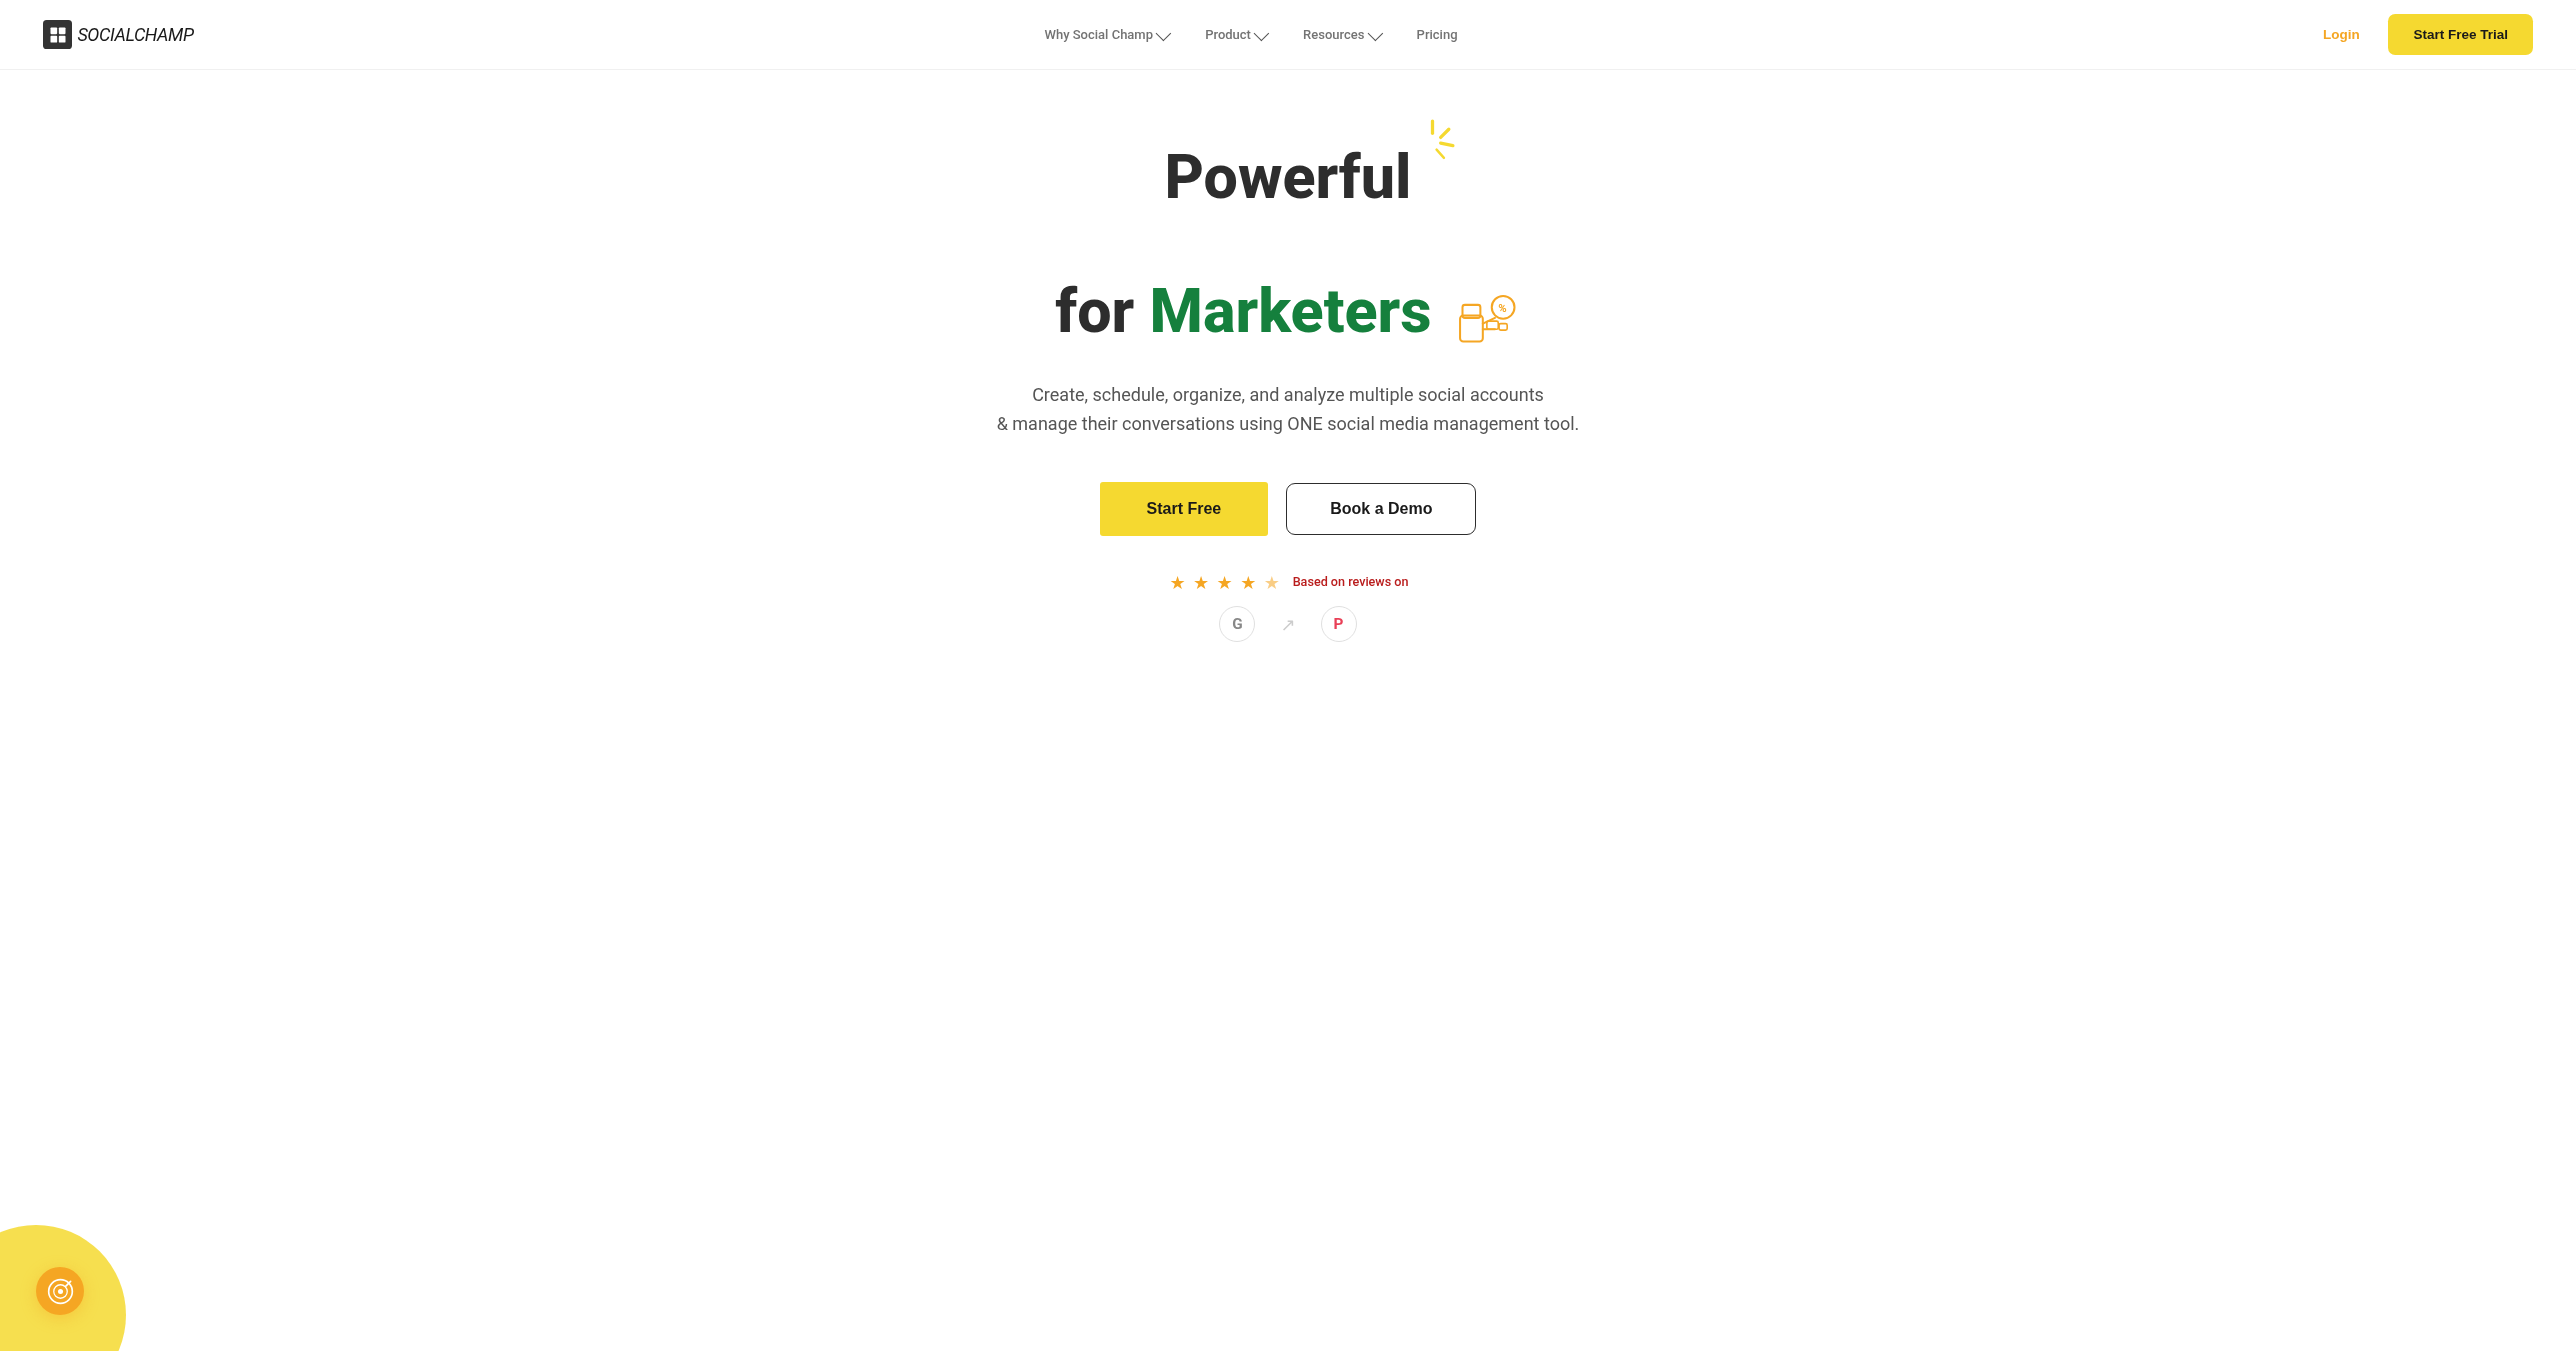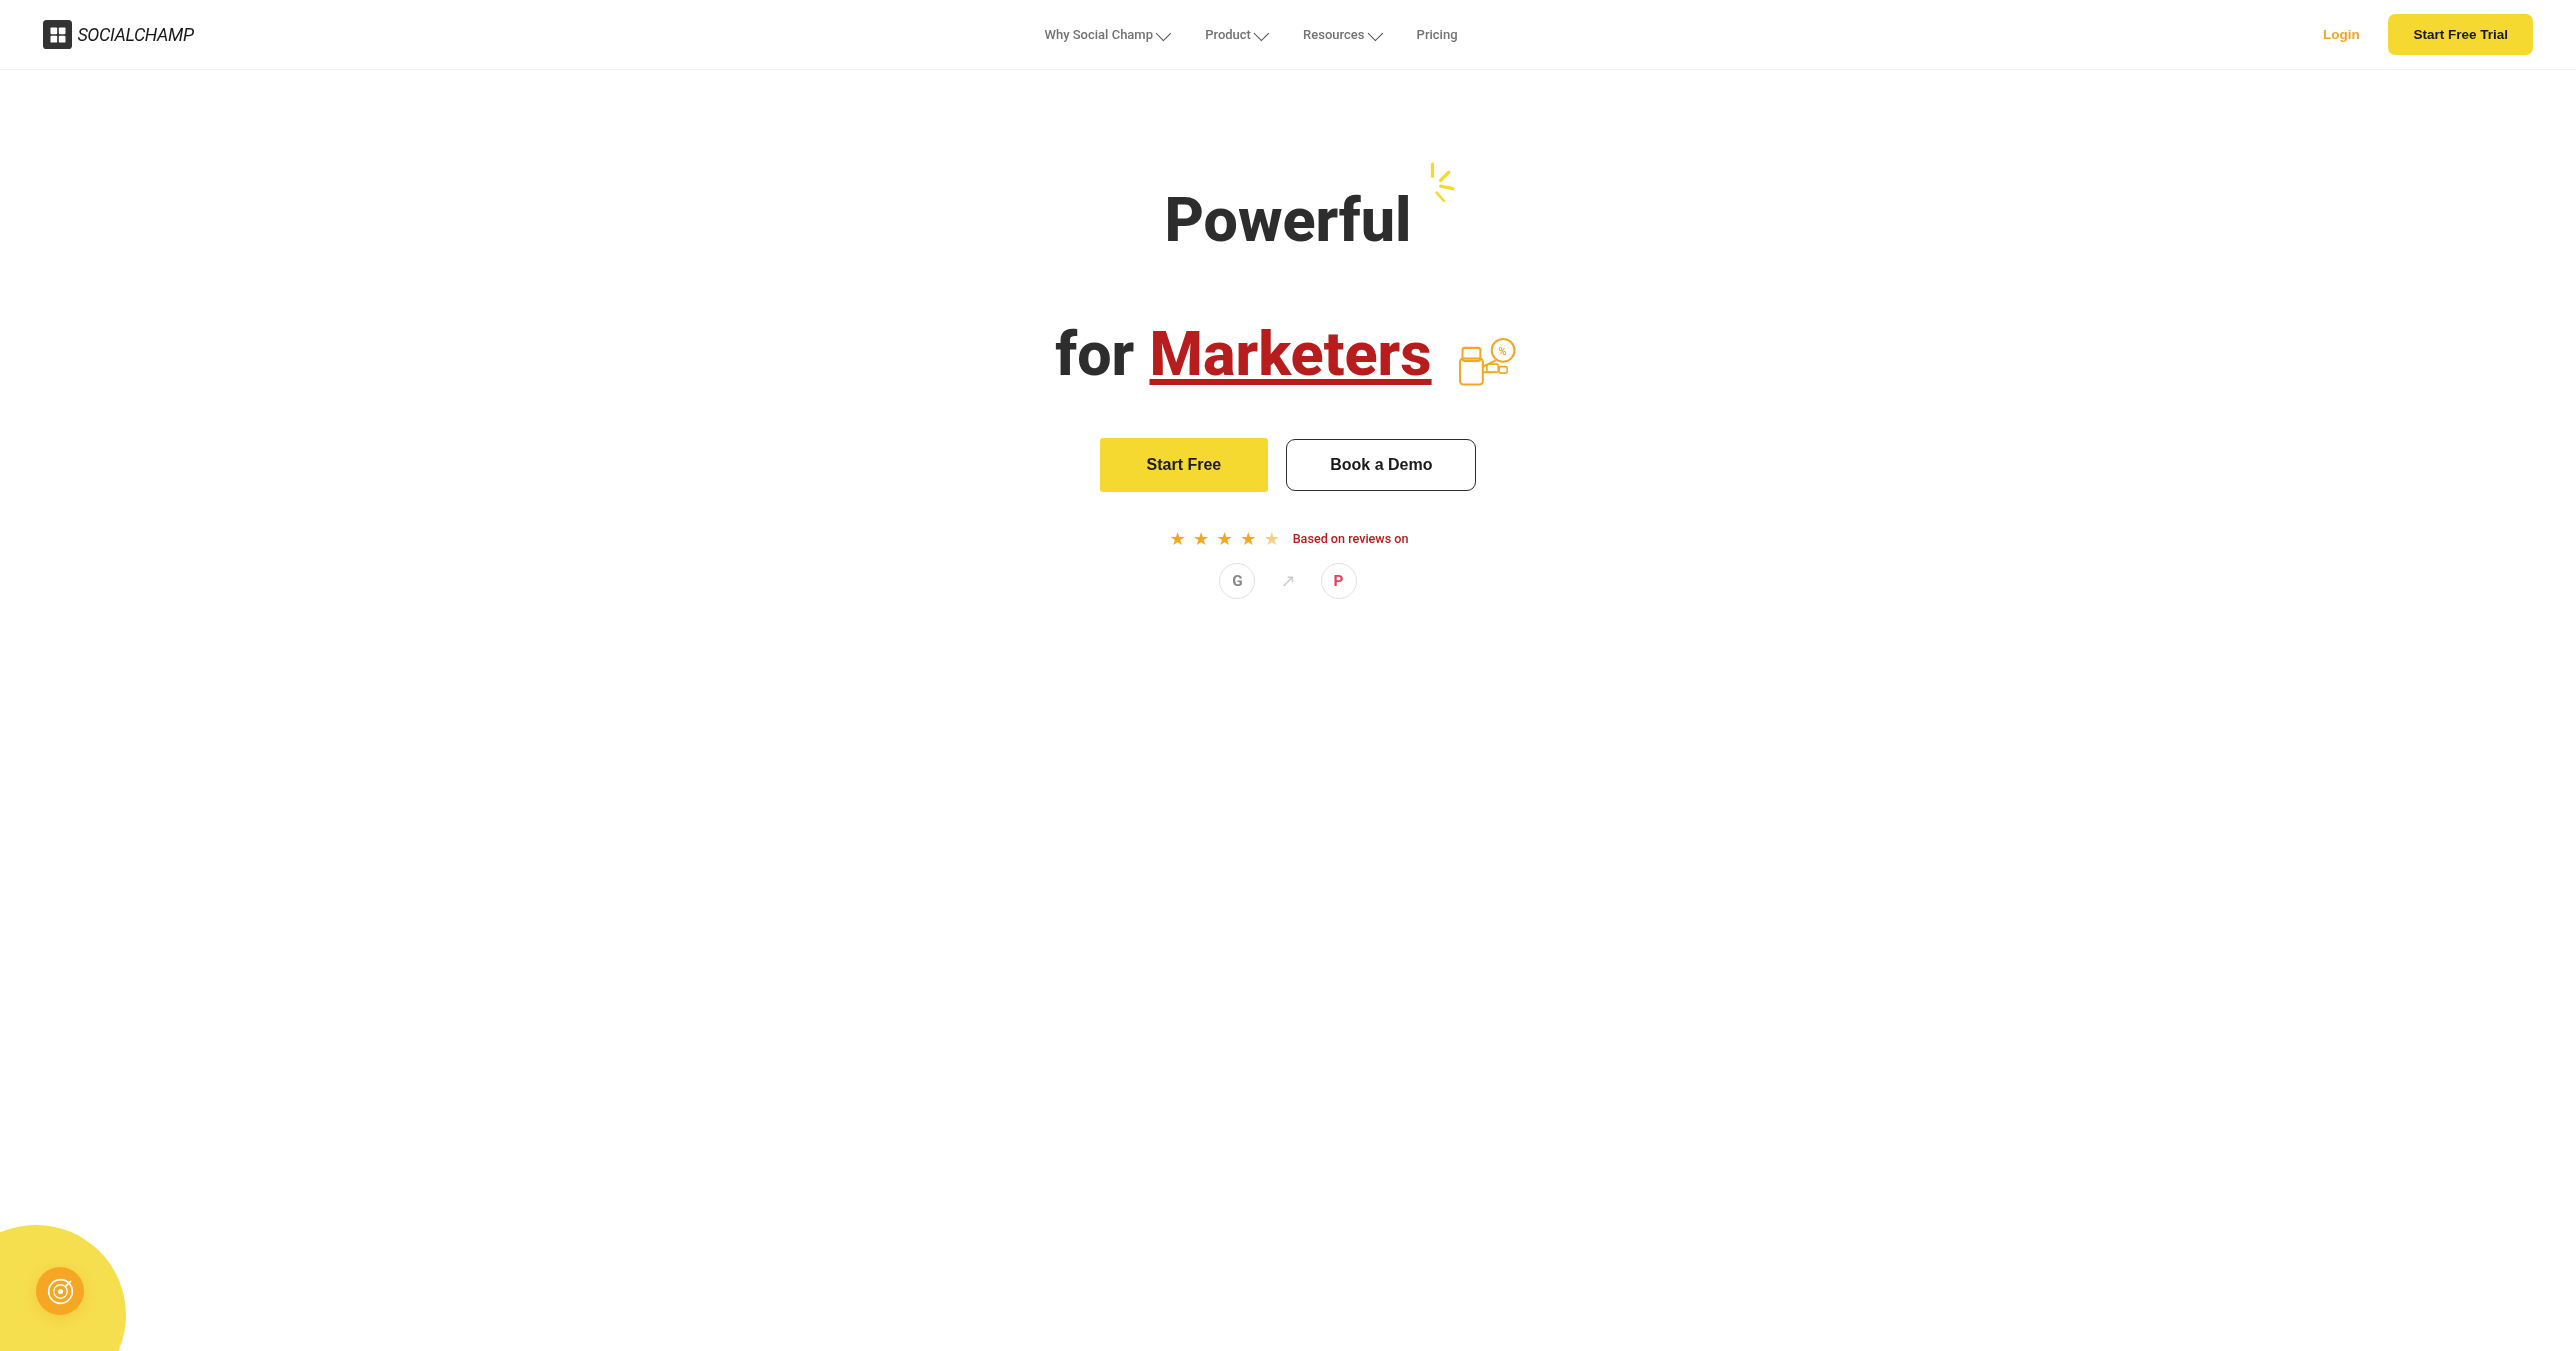--- a/index.html
+++ b/index.html
@@ -151,23 +151,22 @@
     }
     .spark-icon {
       position: absolute;
       top: -27px;
       right: -45px;
       width: 49px;
       height: 49px;
     }
 
     .marketers-word {
-      color: #b91c1c;
+      color: #15803d;
       font-weight: 800;
-      text-decoration: underline;
     }
 
     .hero-subtitle {
       margin-top: 29px;
       font-size: 18px;
       color: #555;
       line-height: 1.6;
       max-width: 610px;
     }
 
@@ -368,20 +367,24 @@
         <line x1="33" y1="52" x2="48" y2="52" stroke="#f5a623" stroke-width="2.5" stroke-linecap="round"></line>
         <circle cx="58" cy="25" r="14" stroke="#f5a623" stroke-width="2.5" fill="none"></circle>
         <text x="52" y="31" font-size="14" fill="#f5a623" font-weight="700">%</text>
 
         <rect x="38" y="42" width="14" height="10" rx="2" stroke="#f5a623" stroke-width="2" fill="none"></rect>
         <rect x="53" y="45" width="10" height="8" rx="2" stroke="#f5a623" stroke-width="2" fill="none"></rect>
       </svg>
     </span>
   </h1>
 
+  <p class="hero-subtitle">
+    <span>Create, schedule, organize, and analyze multiple social accounts</span><br>
+    <span>&amp; manage their conversations using ONE social media management tool.</span>
+  </p>
 
   <div class="hero-buttons">
     <button class="btn-start-free">Start Free</button>
     <button class="btn-book-demo">Book a Demo</button>
   </div>
 
   <div class="review-row">
     <div class="stars">
       <span class="star">★</span>
       <span class="star">★</span>

